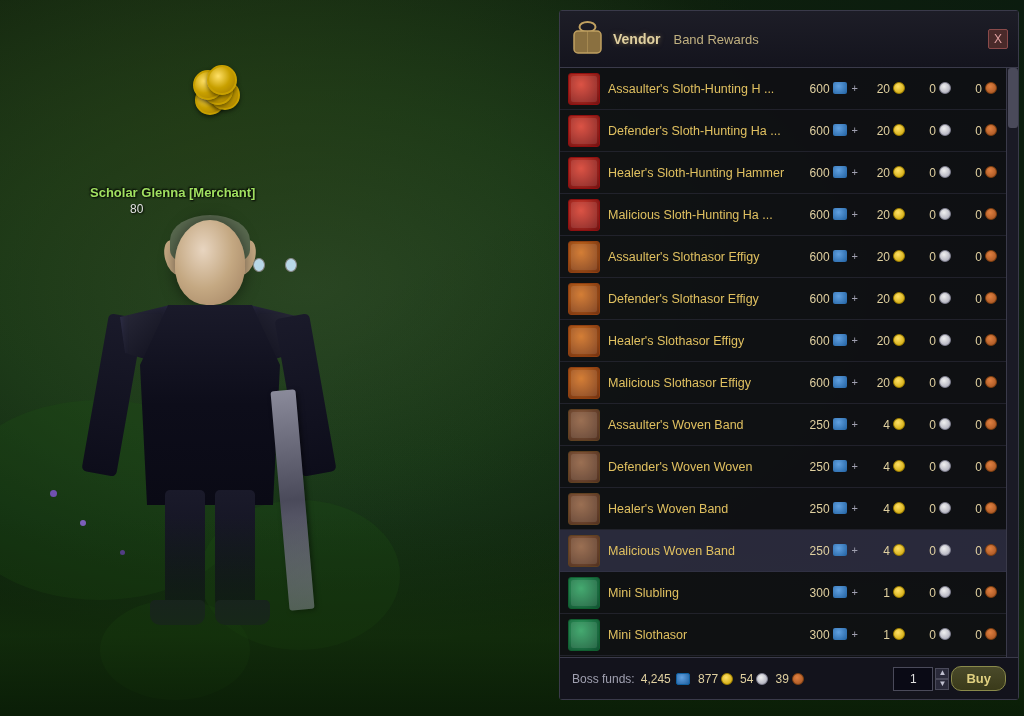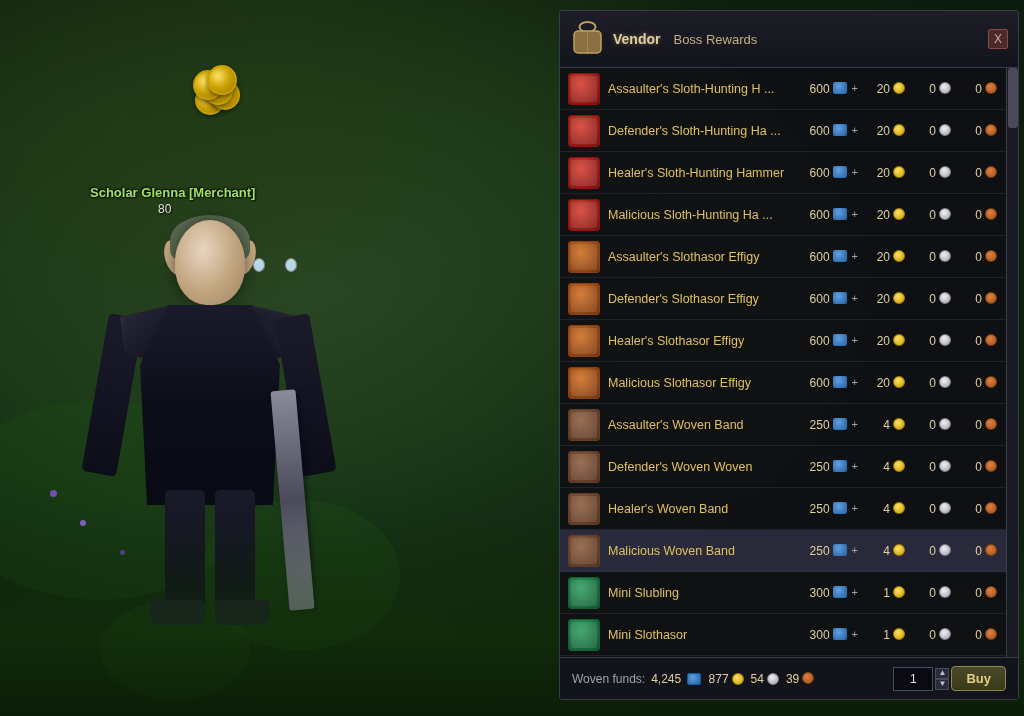--- a/index.html
+++ b/index.html
@@ -74,21 +74,20 @@
       white-space: nowrap;
     }
 
     .npc-level {
       position: absolute;
       top: 102px;
       left: 70px;
       color: #e0e0e0;
       font-size: 12px;
       text-shadow: 1px 1px 2px #000;
-      margin-left: 28px;
     }
 
     
     .npc-character {
       position: absolute;
       top: 120px;
       left: 50px;
       width: 200px;
       height: 400px;
     }
@@ -518,21 +517,21 @@
     }
 
     .buy-button {
       padding: 4px 14px;
       background: linear-gradient(180deg, #4a4a2a, #3a3a1a);
       border: 1px solid #8a8a4a;
       color: #e0d080;
       font-size: 13px;
       font-weight: bold;
       cursor: pointer;
-      border-radius: 4px;
+      border-radius: 10px;
     }
 
     
     .bag-svg {
       width: 35px;
       height: 40px;
     }
 
     
     .vine-decor {
@@ -597,21 +596,21 @@
   <div class="vendor-header">
 
     <div class="vendor-bag-icon">
       <svg class="bag-svg" viewBox="0 0 35 40" xmlns="http://www.w3.org/2000/svg">
         <ellipse cx="17.5" cy="8" rx="8" ry="5" fill="none" stroke="#c0a060" stroke-width="2"></ellipse>
         <rect x="4" y="12" width="27" height="22" rx="4" fill="#8a7040" stroke="#c0a060" stroke-width="1.5"></rect>
         <line x1="17.5" y1="12" x2="17.5" y2="34" stroke="#c0a060" stroke-width="1" opacity="0.5"></line>
       </svg>
     </div>
     <span class="vendor-title">Vendor</span>
-    <span class="vendor-subtitle">Boss Rewards</span>
+    <span class="vendor-subtitle">Band Rewards</span>
     <div class="vendor-close">X</div>
   </div>
 
   <div class="vendor-items" id="vendor-items-container">
 
     <div class="item-row">
       <div class="item-icon" style="background:radial-gradient(ellipse at 40% 35%, #d84030, #701010);border:1px solid #901010;"></div>
       <span class="item-name">Assaulter's Sloth-Hunting H ...</span>
       <div class="item-price-block">
         <span class="price-val">600</span>
@@ -819,34 +818,34 @@
         <span class="price-val">0</span>
         <span class="price-icon coin-copper"></span>
       </div>
     </div>
       <div class="vendor-scrollbar">
       <div class="scrollbar-thumb"></div>
     </div>
   </div>
 
   <div class="vendor-footer">
-    <span class="funds-label">Woven funds:</span>
+    <span class="funds-label">Boss funds:</span>
     <span class="funds-val">
       <span>4,245</span>
       <span style="display:inline-block;width:14px;height:12px;background:radial-gradient(circle at 40% 35%,#60a0e0,#2060a0);border:1px solid #1060a0;border-radius:2px;vertical-align:middle;margin:0 2px;"></span>
     </span>
     <span style="display:flex;align-items:center;gap:2px;">
       <span class="funds-val">877</span>
       <span class="price-icon coin-gold"></span>
     </span>
     <span style="display:flex;align-items:center;gap:2px;">
       <span class="funds-val">54</span>
       <span class="price-icon coin-silver"></span>
     </span>
-    <span style="display:flex;align-items:flex-start;gap:2px;">
+    <span style="display:flex;align-items:center;gap:2px;">
       <span class="funds-val">39</span>
       <span class="price-icon coin-copper"></span>
     </span>
     <div style="margin-left:auto;display:flex;align-items:center;gap:2px;">
       <input type="text" class="buy-qty-input" value="1" style="">
       <div class="buy-qty-arrows">
         <div class="qty-arrow">▲</div>
         <div class="qty-arrow">▼</div>
       </div>
       <button class="buy-button">Buy</button>

